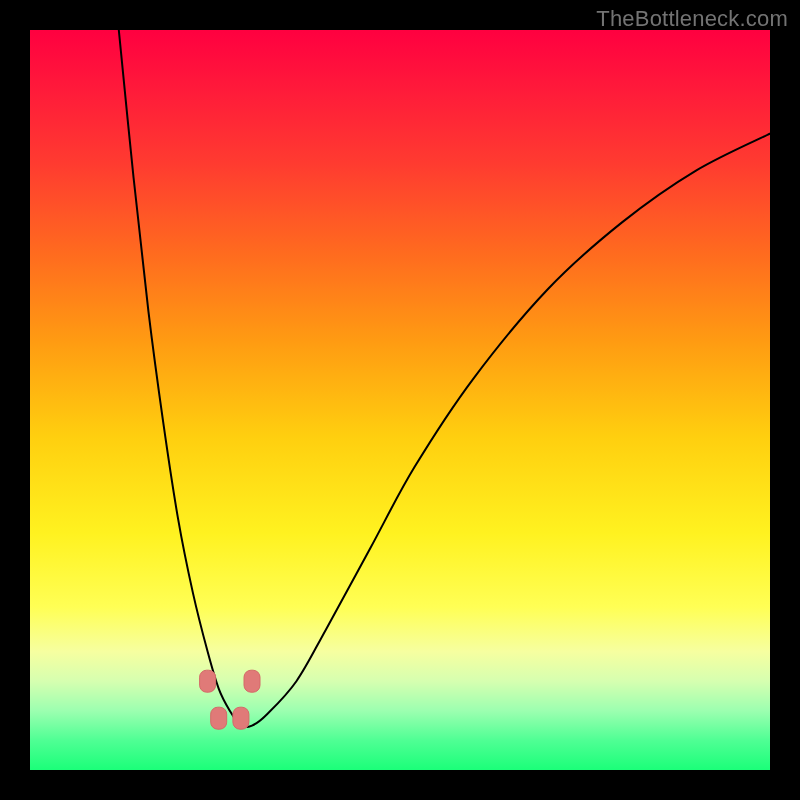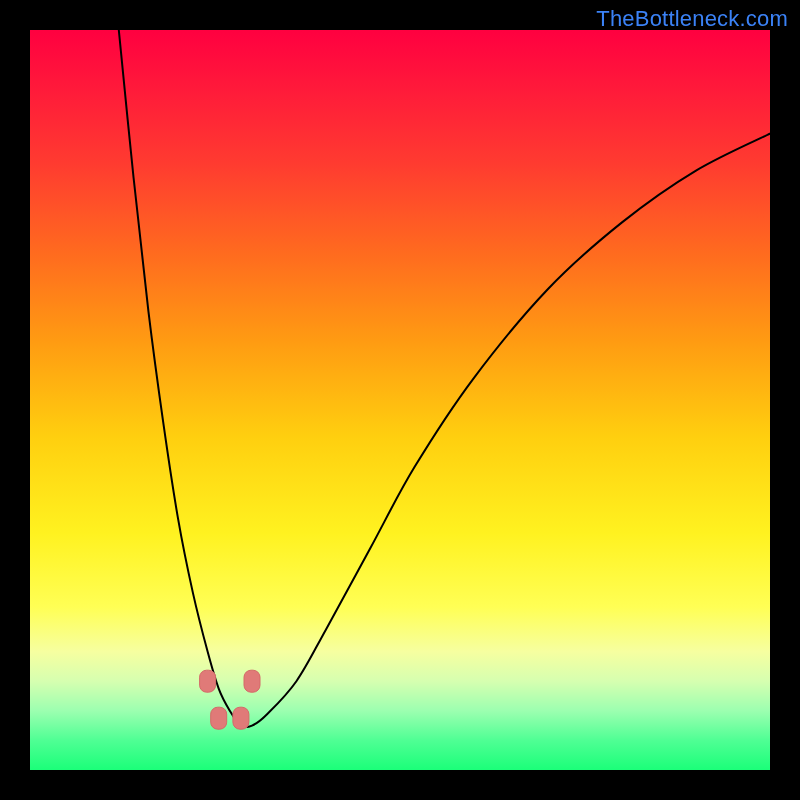--- a/index.html
+++ b/index.html
@@ -39,21 +39,21 @@
       #d6ffb0 88%,
       #9cffb0 92%,
       #4fff94 96%,
       #1bff79 100%
     );
   }
   .watermark {
     position: absolute;
     top: 6px;
     right: 12px;
-    color: #3b82f6;
+    color: #737373;
     font-size: 22px;
     letter-spacing: 0.2px;
     font-weight: 400;
     user-select: none;
   }
   svg.curve {
     position: absolute;
     left: 0;
     top: 0;
     width: 740px;

